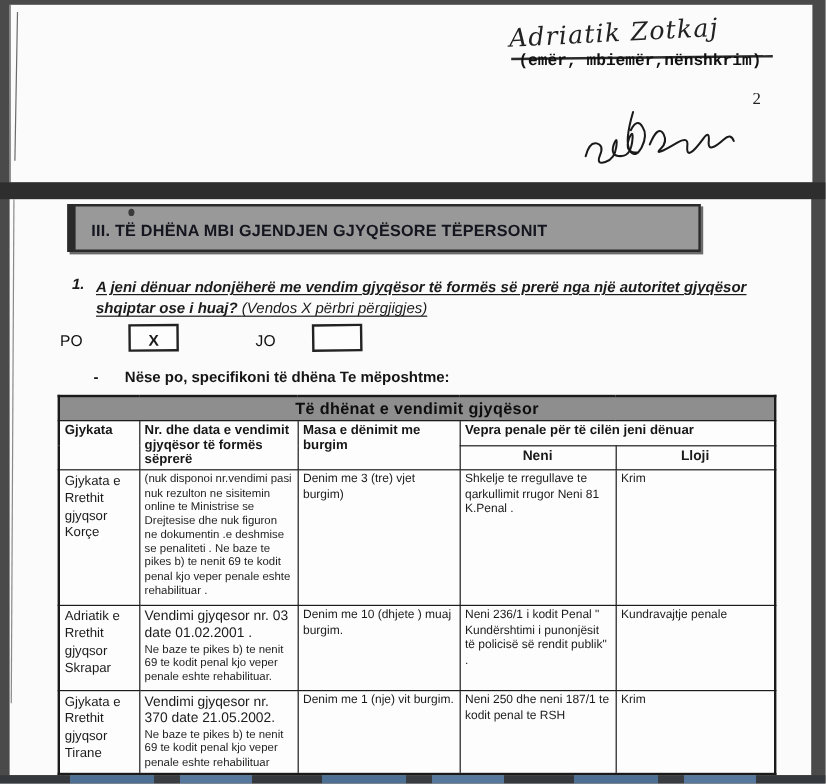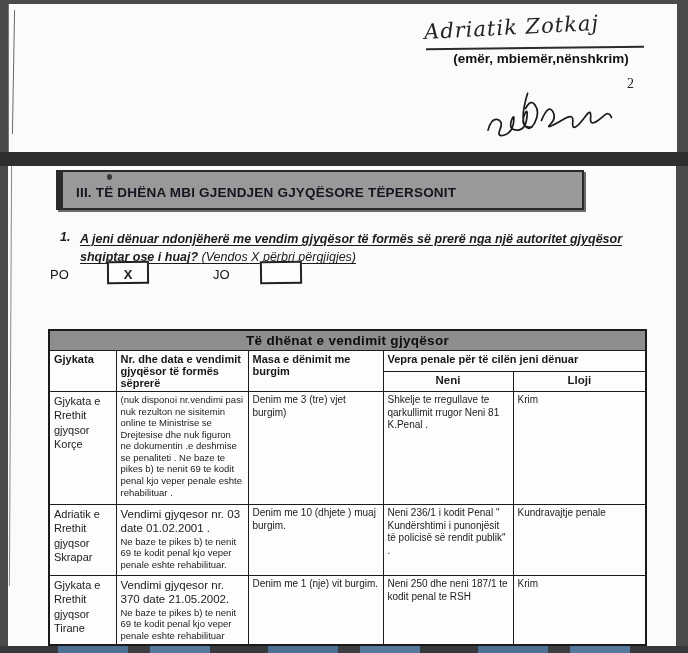--- a/index.html
+++ b/index.html
@@ -14,41 +14,41 @@
   .separator{position:absolute;left:0;top:152px;width:688px;height:14px;background:#2e2e2e;}
   .page2{top:166px;height:480px;}
   .edge-line{position:absolute;left:2px;top:0;width:1px;height:420px;background:#8a8a8a;transform:rotate(0.3deg);}
   .pen-line{position:absolute;left:4px;top:6px;width:1px;height:124px;background:#6a6a6a;transform:rotate(1deg);}
 
   
   .sig-name{position:absolute;left:415px;top:10px;width:230px;
     font-family:"DejaVu Serif", serif;font-style:italic;font-size:21px;color:#222;
     transform:rotate(-3deg);letter-spacing:1px;white-space:nowrap;}
   .sig-underline{position:absolute;left:417px;top:43px;width:218px;height:2px;background:#2b2b2b;transform:rotate(-0.6deg);}
-  .sig-caption{position:absolute;left:423px;top:47px;width:218px;text-align:center;
-    font-family:Liberation Sans, sans-serif;font-weight:bold;font-size:13.5px;color:#111;}
+  .sig-caption{position:absolute;left:423px;top:40px;width:218px;text-align:left;
+    font-family:Liberation Mono, monospace;font-weight:bold;font-size:13.5px;color:#111;}
   .page-num{position:absolute;left:618px;top:72px;font-family:"Liberation Serif", serif;font-size:14px;color:#222;}
   .scribble{position:absolute;left:468px;top:80px;transform:rotate(-4deg);}
 
   
   .section-bar{position:absolute;left:48px;top:4px;width:528px;height:40px;
     background:#999;border:2px solid #2a2a2a;border-left-width:7px;
     box-shadow:2px 2px 0 #6b6b6b;box-sizing:border-box;}
   .section-bar .bar-text{position:absolute;left:13px;top:13px;
     font-size:13.5px;font-weight:bold;color:#15151f;letter-spacing:0.2px;white-space:nowrap;}
   .artifact{position:absolute;left:44px;top:2px;width:5px;height:6px;background:#3a3a3a;border-radius:50%;}
 
   .question{position:absolute;left:52px;top:64px;width:592px;display:flex;}
   .qnum{font-size:12.5px;font-weight:bold;font-style:italic;width:20px;flex:none;}
   .qtext{font-size:12.5px;font-style:italic;line-height:1.45;
     text-decoration:underline;text-underline-offset:2px;}
   .qmain{font-weight:bold;}
   .qhint{font-weight:normal;margin-top:11px;}
 
-  .answers{position:absolute;left:0;top:93px;width:668px;height:30px;}
+  .answers{position:absolute;left:0;top:102px;width:668px;height:30px;}
   .ans-label{position:absolute;font-size:13px;color:#111;top:8px;}
   .lbl-po{left:42px;}
   .lbl-jo{left:205px;}
   .checkbox{position:absolute;top:2px;width:42px;height:23px;border:2px solid #222;background:#fdfdfd;
     text-align:center;font-size:13px;font-weight:bold;line-height:23px;box-sizing:border-box;}
   .box-po{left:99px;transform:rotate(-0.5deg);}
   .box-jo{left:252px;transform:rotate(-0.8deg);}
 
   .ifyes{position:absolute;left:70px;top:141px;font-size:12.5px;font-weight:bold;color:#151515;}
   .ifyes .dash{display:inline-block;width:26px;}
@@ -108,20 +108,21 @@
     <span class="qtext"><span class="qmain">A jeni dënuar ndonjëherë me vendim gjyqësor të formës së prerë nga një autoritet gjyqësor shqiptar ose i huaj? </span><span class="qhint">(Vendos X përbri përgjigjes)</span></span>
   </div>
 
   <div class="answers">
     <span class="ans-label lbl-po">PO</span>
     <span class="checkbox box-po">X</span>
     <span class="ans-label lbl-jo">JO</span>
     <span class="checkbox box-jo"></span>
   </div>
 
+  <div class="ifyes"><span class="dash">-</span><span>Nëse po, specifikoni të dhëna  Te mëposhtme:</span></div>
 
   <table class="court">
     <colgroup>
         <col class="c1">
         <col class="c2">
         <col class="c3">
         <col class="c4">
         <col class="c5">
       </colgroup>
     <tbody>

